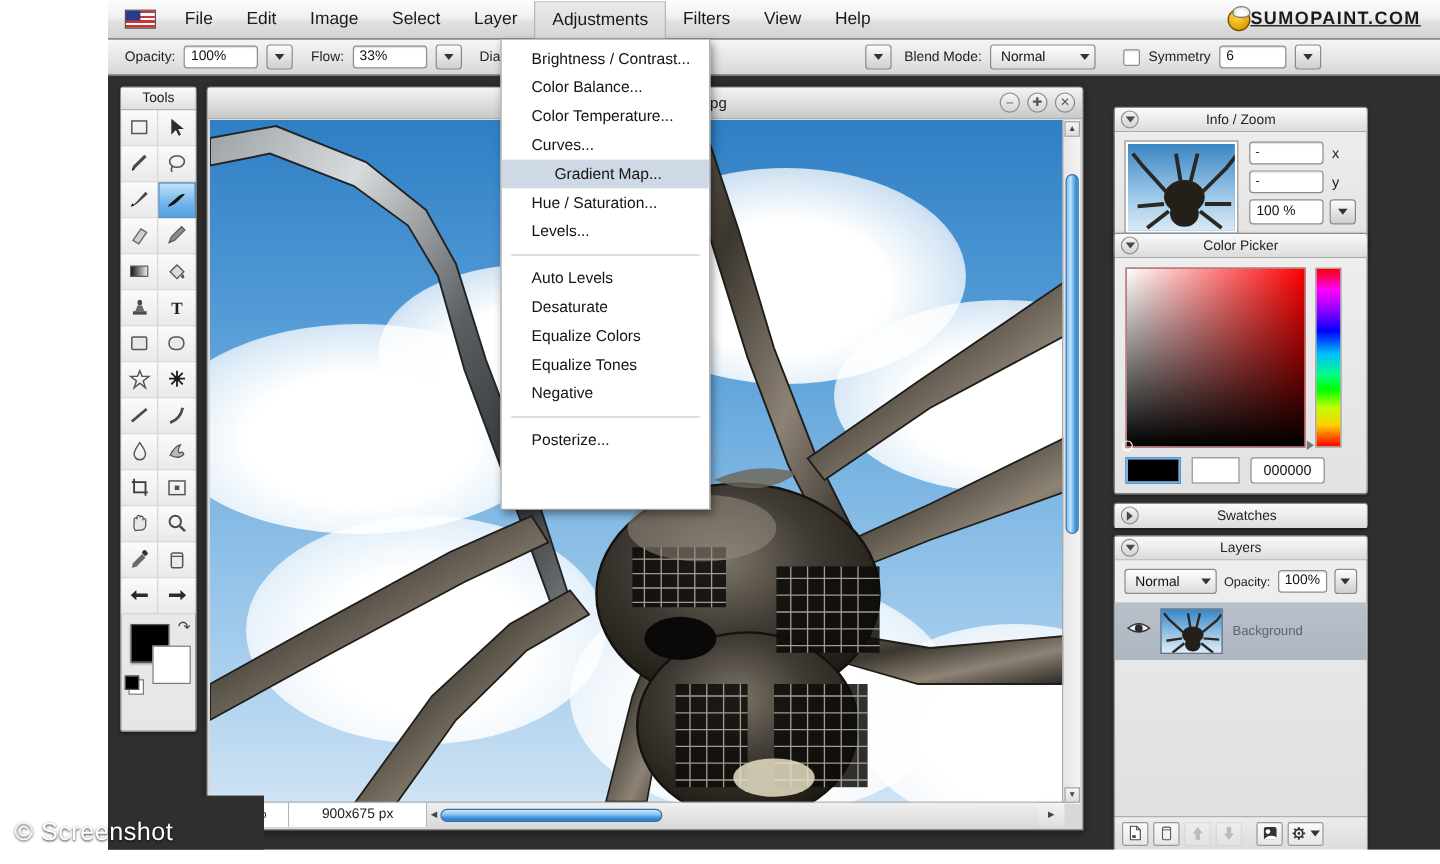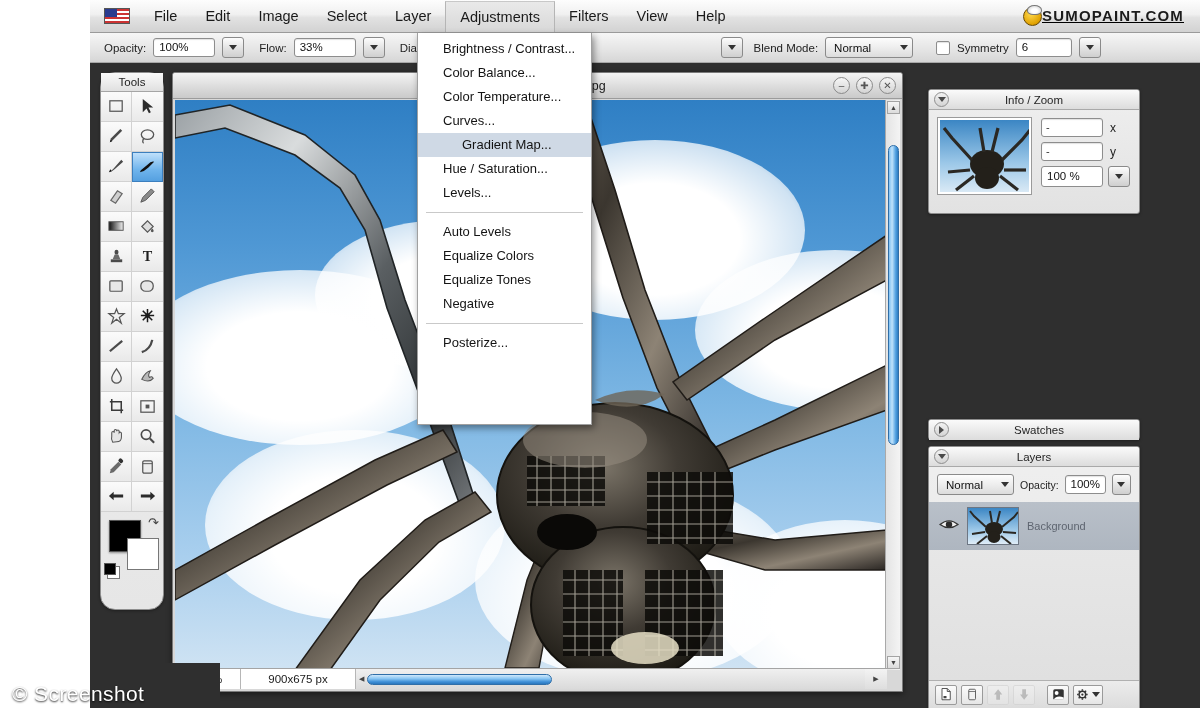--- a/index.html
+++ b/index.html
@@ -90,21 +90,21 @@
   }
   .checkbox {
     width:14px;height:14px;background:#fff;border:1px solid #8d8d8d;border-radius:2px;
     box-shadow: inset 0 1px 1px rgba(0,0,0,.12);
   }
 
   
   .tools-panel {
     position:absolute; left:100px; top:72px; width:64px; height:538px;
     background: linear-gradient(to bottom,#f2f2f2,#e6e6e6);
-    border:1px solid #8f8f8f; border-radius:15px;
+    border:1px solid #8f8f8f; border-radius:3px;
     box-shadow: 0 1px 3px rgba(0,0,0,.35);
   }
   .tools-title {
     height:19px; font-size:11.5px; color:#222; text-align:center; line-height:19px;
     background: linear-gradient(to bottom,#fafafa,#e0e0e0);
     border-bottom:1px solid #a5a5a5;
   }
   .tools-grid { display:grid; grid-template-columns:1fr 1fr; }
   .tool-cell {
     height:30px; display:flex; align-items:center; justify-content:center;
@@ -634,20 +634,21 @@
   <div class="dropdown" id="dropdown-host">
       <div class="dd-item">Brightness / Contrast...</div>
       <div class="dd-item">Color Balance...</div>
       <div class="dd-item">Color Temperature...</div>
       <div class="dd-item">Curves...</div>
       <div class="dd-item hl">Gradient Map...</div>
       <div class="dd-item">Hue / Saturation...</div>
       <div class="dd-item">Levels...</div>
       <div class="dd-sep"></div>
       <div class="dd-item">Auto Levels</div>
+      <div class="dd-item">Desaturate</div>
       <div class="dd-item">Equalize Colors</div>
       <div class="dd-item">Equalize Tones</div>
       <div class="dd-item">Negative</div>
       <div class="dd-sep"></div>
       <div class="dd-item">Posterize...</div>
     </div>
 
   <div class="rpanel" style="top:69px;height:125px;margin-top:20px;">
     <div class="panel-head">
       <div class="twisty">
@@ -685,20 +686,43 @@
         <div style="display:flex;align-items:center;gap:5px;">
           <div class="zoom-field">100 %</div>
           <div class="opt-drop">
               <i class="caret"></i>
             </div>
         </div>
       </div>
     </div>
   </div>
 
+  <div class="rpanel" style="top:194px;height:218px;">
+    <div class="panel-head">
+      <div class="twisty">
+          <i class="tri-down"></i>
+        </div>
+      <div class="ptitle">Color Picker</div>
+    </div>
+    <div style="display:flex;padding:8px 9px 0 9px;gap:8px;">
+      <div style="position:relative;">
+        <div class="sat-box"></div>
+        <div style="position:absolute;left:-3px;bottom:-3px;width:9px;height:9px;border:1px solid #fff;border-radius:50%;"></div>
+      </div>
+      <div style="position:relative;">
+        <div class="hue-strip"></div>
+        <div style="position:absolute;left:-7px;bottom:-2px;width:0;height:0;border-top:4px solid transparent;border-bottom:4px solid transparent;border-left:6px solid #777;"></div>
+      </div>
+    </div>
+    <div style="display:flex;align-items:center;gap:9px;padding:8px 9px;">
+      <div class="sw-fg"></div>
+      <div class="sw-bg"></div>
+      <div class="hexfield">000000</div>
+    </div>
+  </div>
 
   <div class="rpanel" style="top:419px;height:21px;">
     <div class="panel-head" style="border-bottom:none;padding-left:10px;">
       <div class="twisty">
           <i class="tri-right"></i>
         </div>
       <div class="ptitle">Swatches</div>
     </div>
   </div>
 

